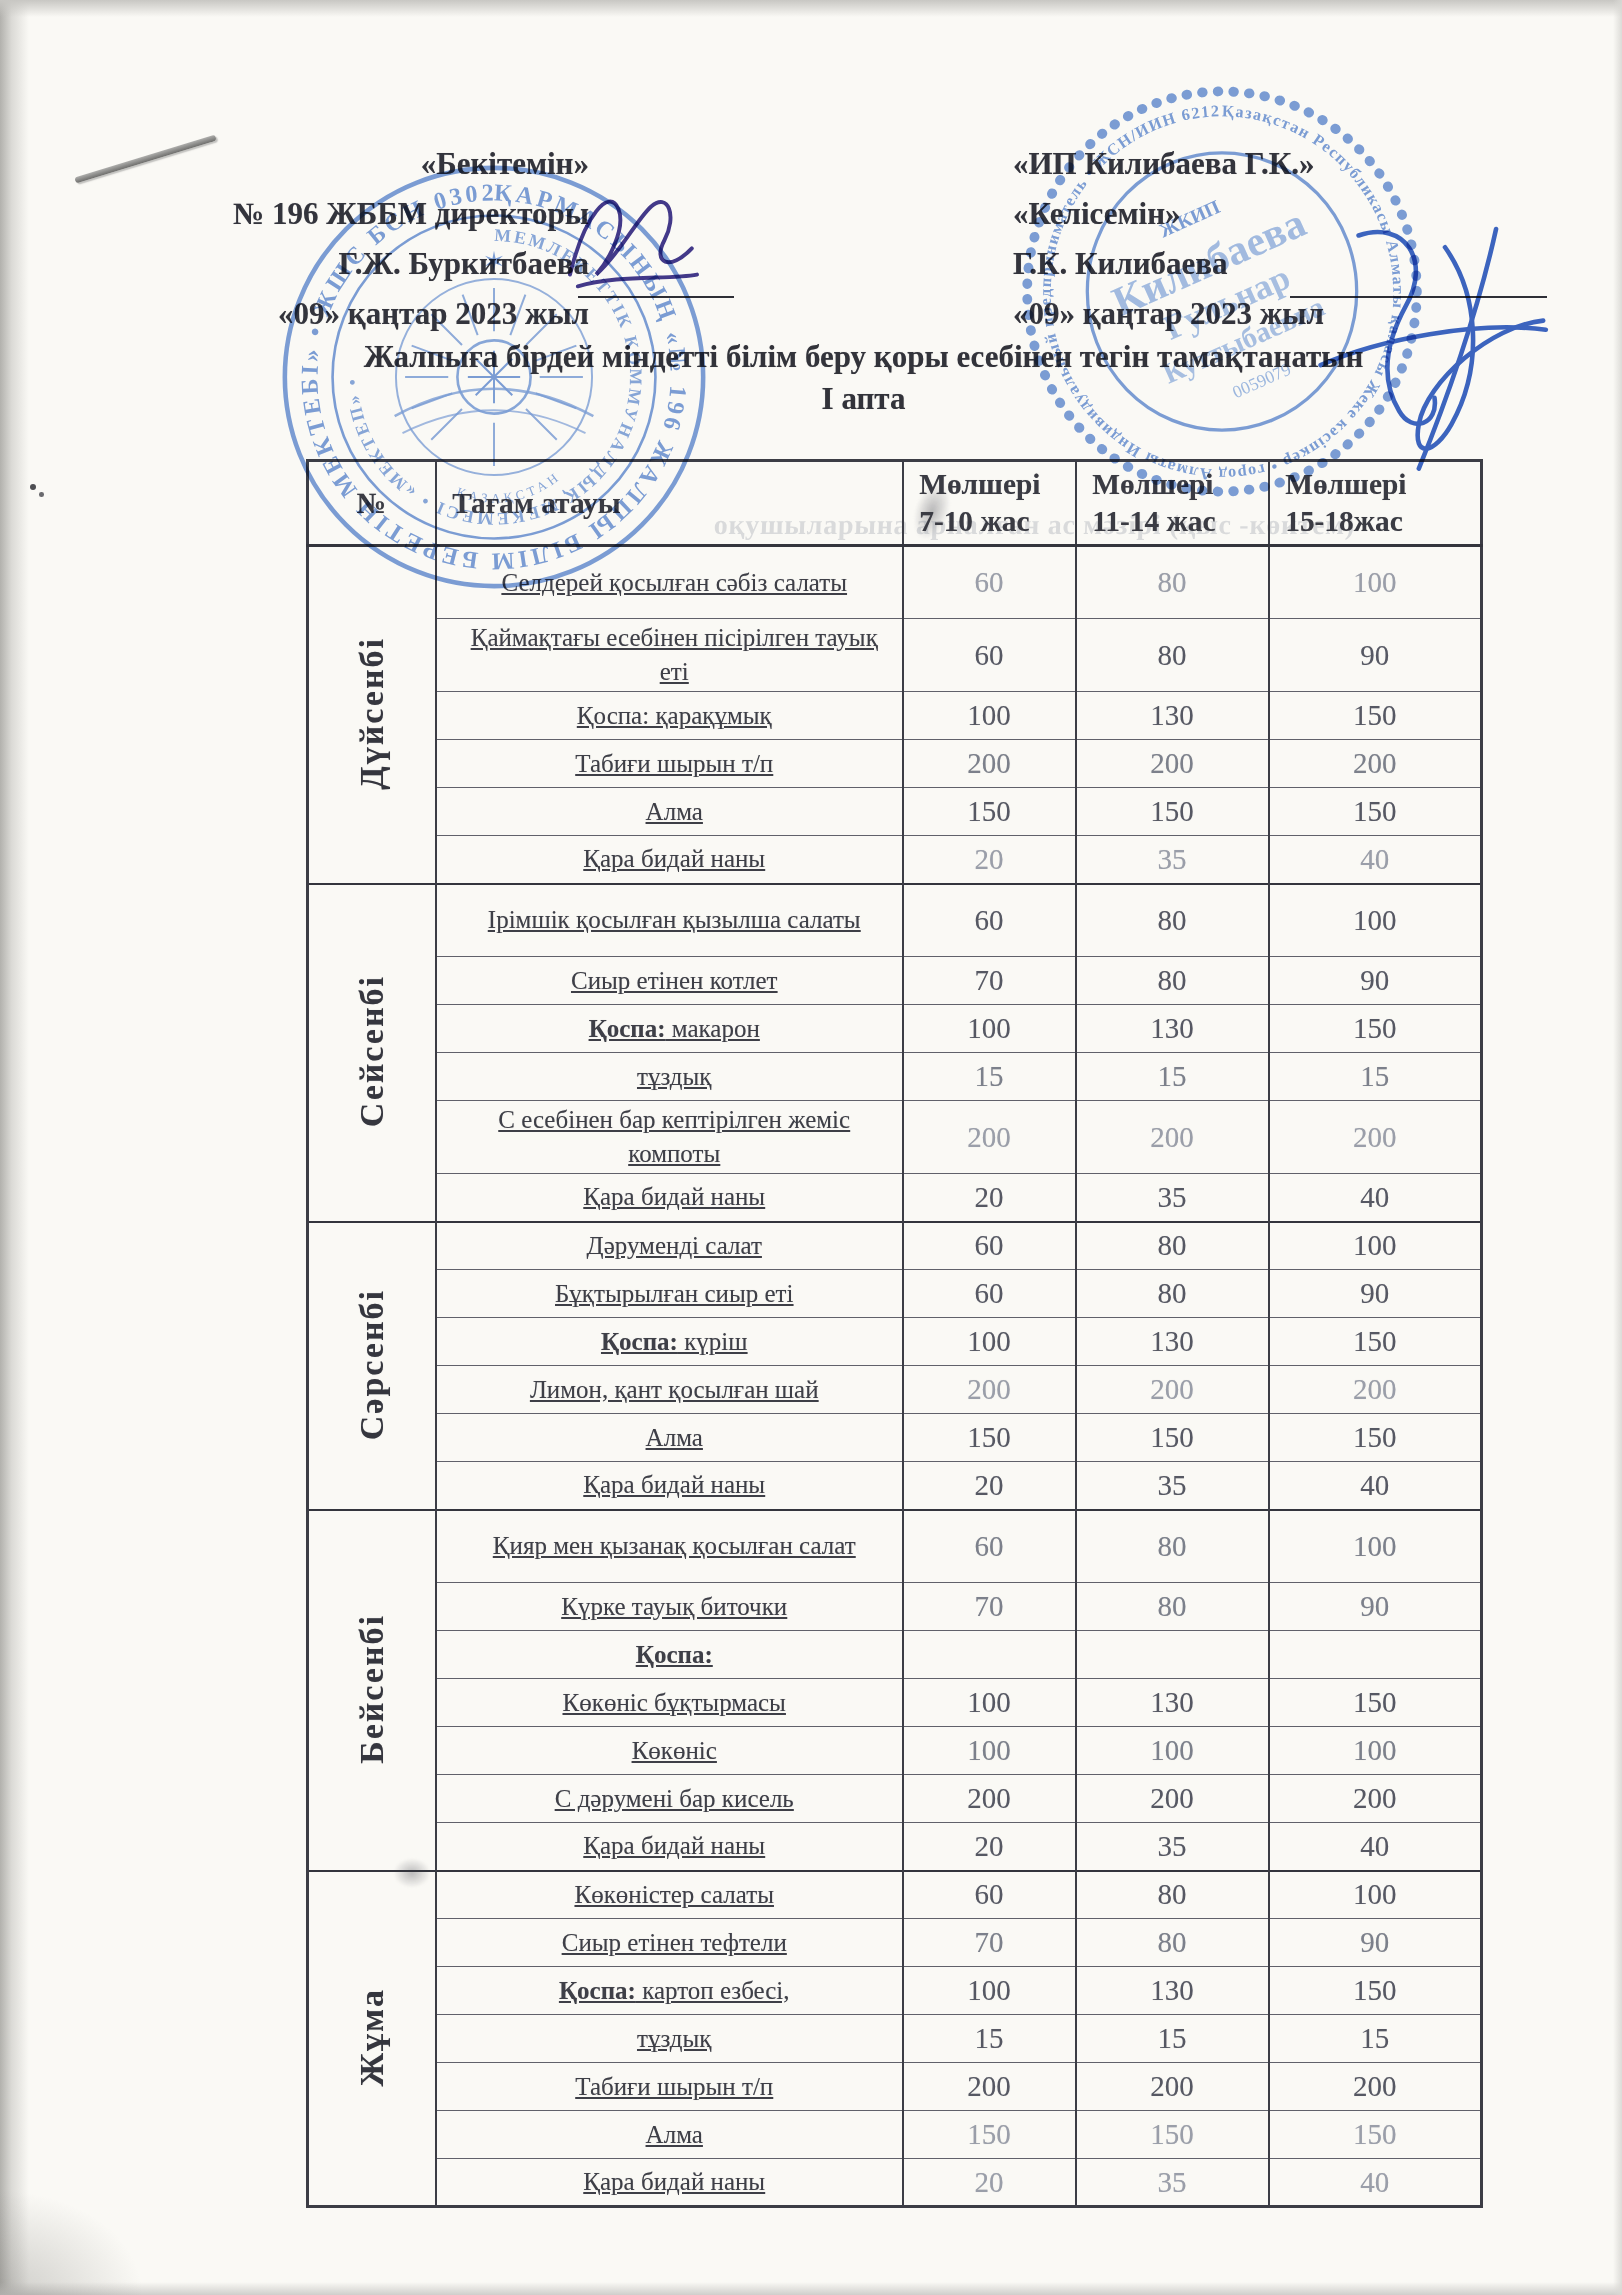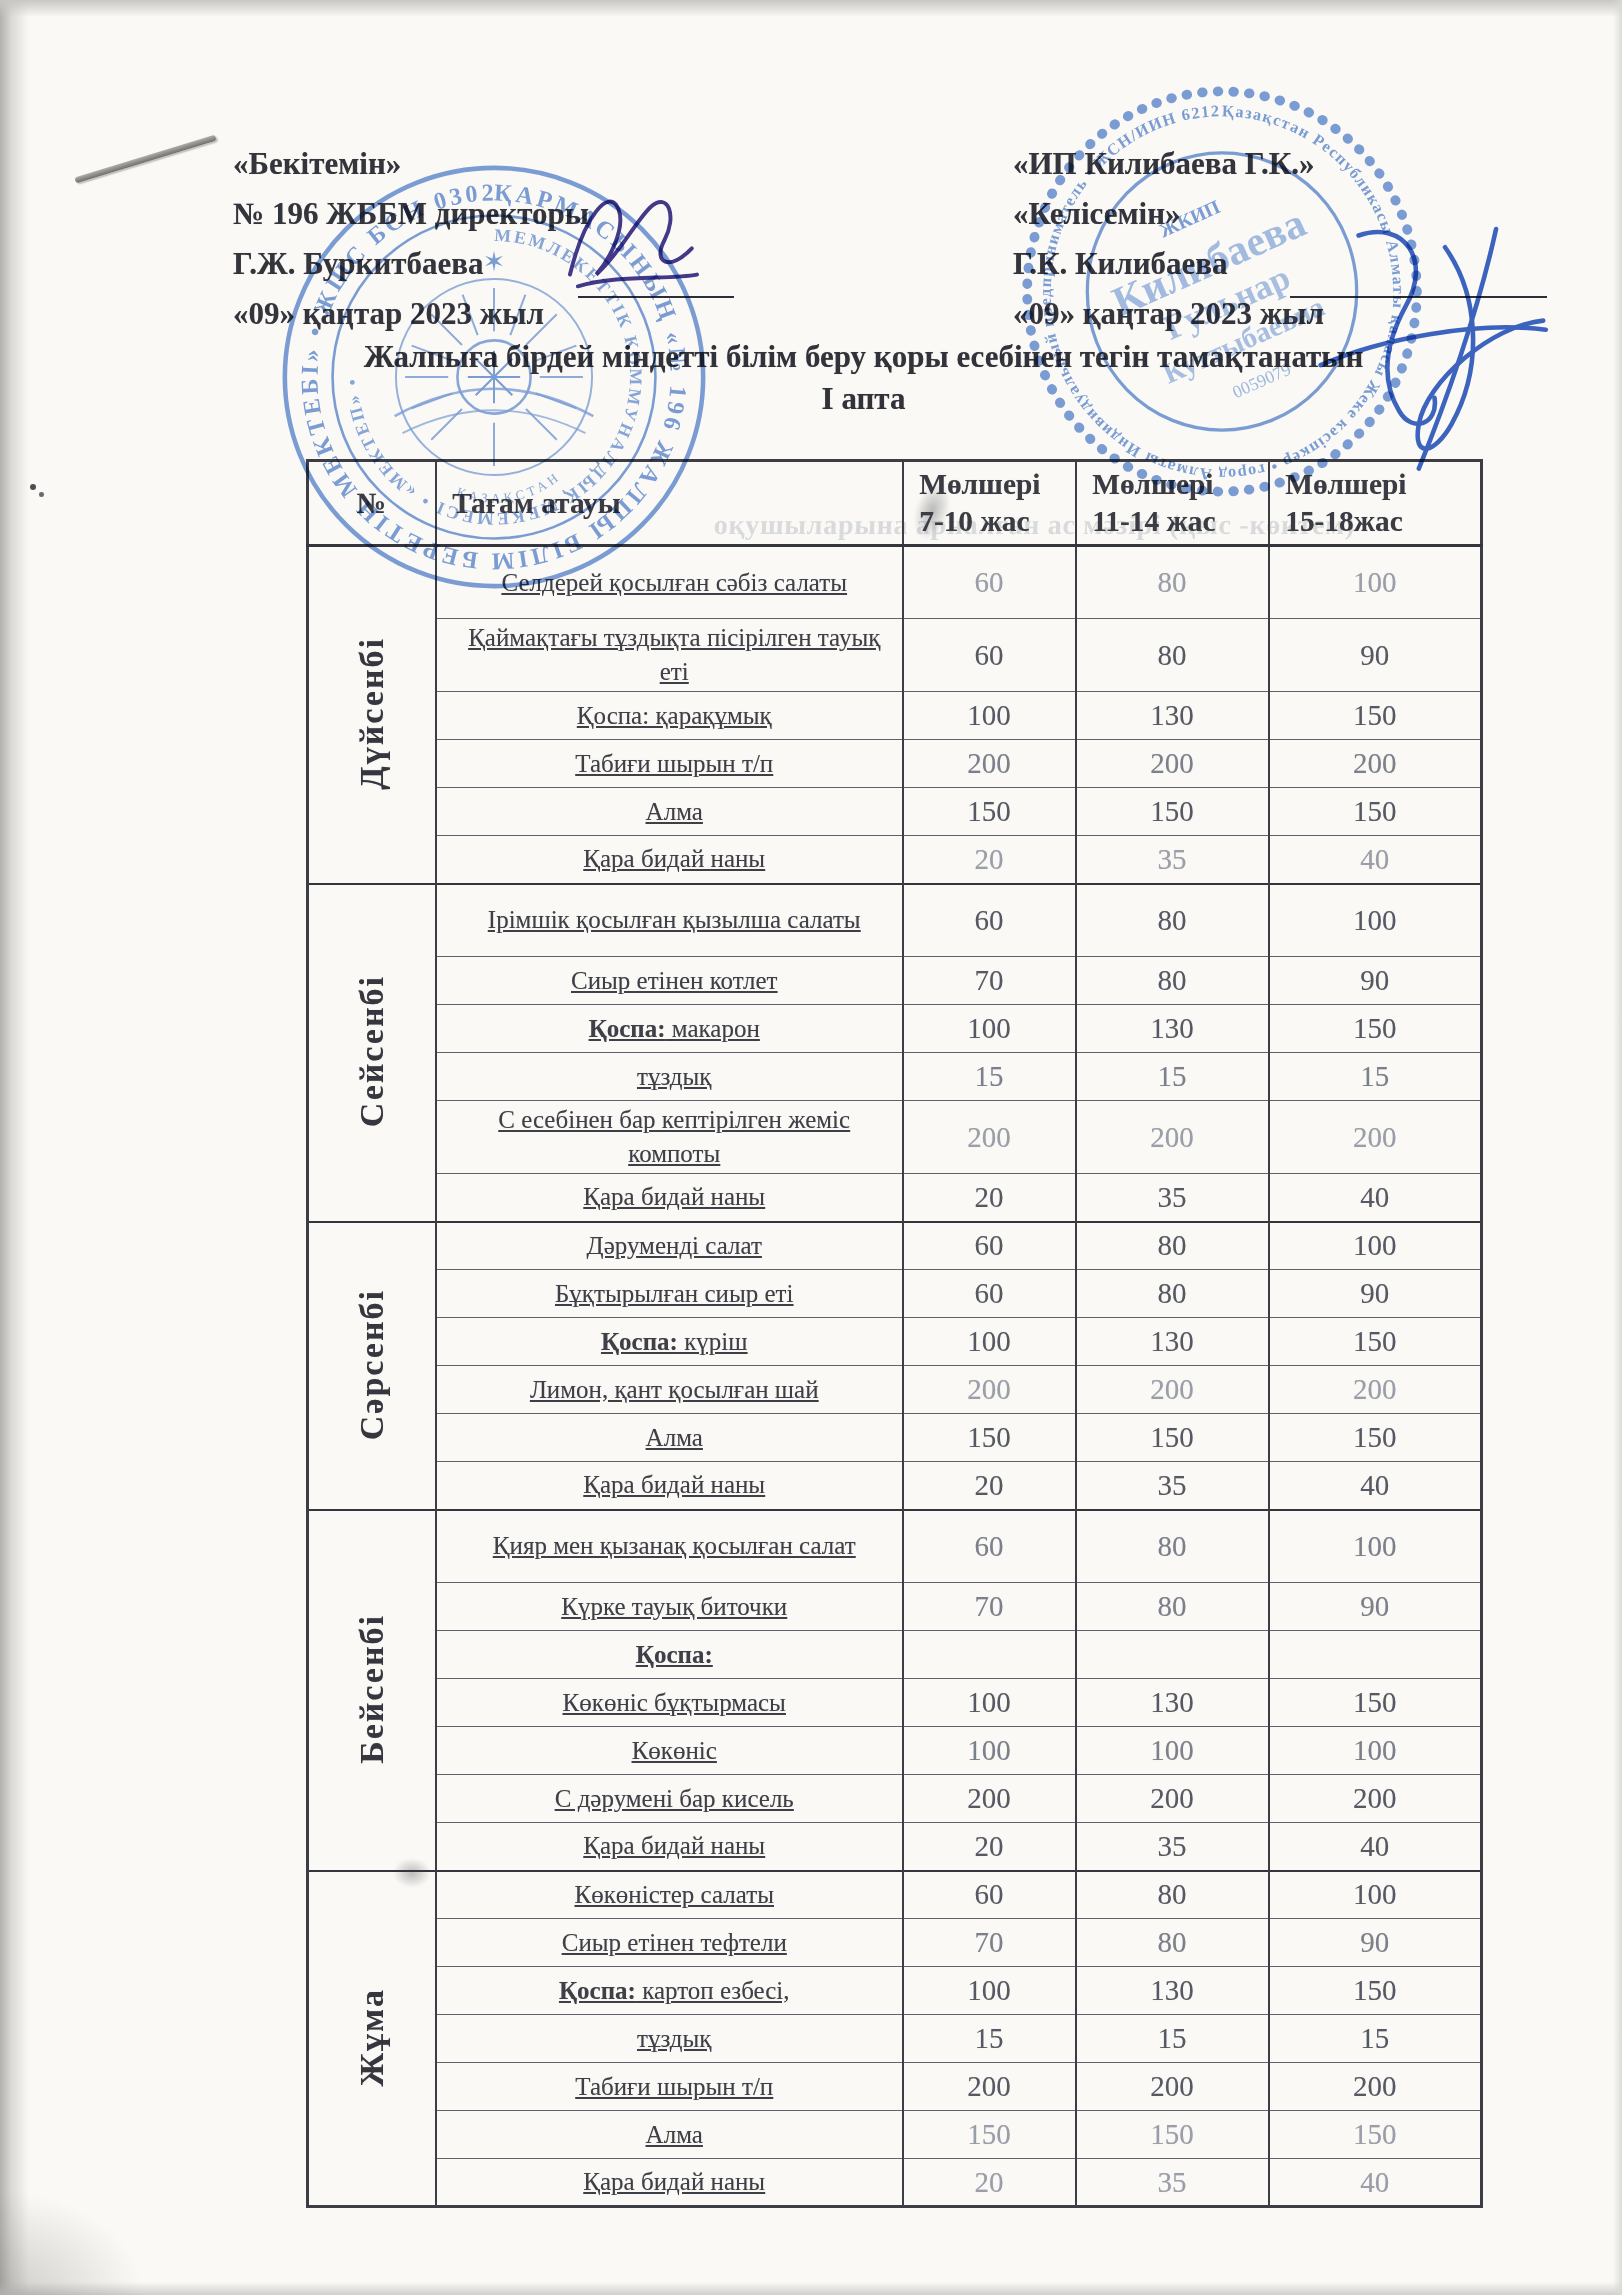--- a/index.html
+++ b/index.html
@@ -29,21 +29,21 @@
   .smudge-a{position:absolute;left:915px;top:481px;width:34px;height:60px;
     background:radial-gradient(rgba(118,118,124,.5),transparent 70%);filter:blur(1.3px);transform:rotate(18deg);}
   .smudge-b{position:absolute;left:393px;top:1858px;width:38px;height:30px;
     background:radial-gradient(rgba(110,110,116,.45),transparent 70%);filter:blur(1.3px);}
   .ghost-line{position:absolute;left:609px;top:509px;width:851px;text-align:center;
     font-weight:700;font-size:28px;color:rgba(125,130,148,.26);letter-spacing:0.7px;
     transform:skewX(-2deg);z-index:1;white-space:nowrap;}
   
   .appr{position:absolute;z-index:2;font-weight:700;font-size:31px;line-height:50px;color:#33343c;
     text-shadow:0 0 0.7px rgba(51,52,60,.4);white-space:nowrap;}
-  .appr-left{left:233px;top:139px;}
+  .appr-left{left:233px;top:139px;text-align:right;}
   .appr-right{left:1013px;top:139px;}
   .sig-line{position:absolute;z-index:2;border-bottom:2.6px solid #2e2f36;}
   .sig-line-left{left:578px;top:271px;width:156px;height:25px;}
   .sig-line-right{left:1290px;top:271px;width:257px;height:25px;}
   .title{position:absolute;left:222px;top:336px;width:1283px;z-index:2;text-align:center;
     font-weight:700;font-size:31px;line-height:42px;color:#32333a;
     text-shadow:0 0 0.7px rgba(50,51,58,.45);}
   
   .menu-table{position:absolute;left:306px;top:459px;z-index:3;
     width:1174px;border-collapse:collapse;table-layout:fixed;background:transparent;
@@ -143,21 +143,21 @@
     </thead>
     <tbody id="menu-body">
         <tr class="two group-start">
           <td class="day-cell" rowspan="6"><span class="day-label">Дүйсенбі</span></td>
           <td class="dish-cell">Селдерей қосылған сәбіз салаты</td>
           <td class="value-cell faint">60</td>
           <td class="value-cell faint">80</td>
           <td class="value-cell faint">100</td>
         </tr>
         <tr class="two">
-          <td class="dish-cell">Қаймақтағы тұздықта пісірілген тауық еті</td>
+          <td class="dish-cell">Қаймақтағы есебінен пісірілген тауық еті</td>
           <td class="value-cell">60</td>
           <td class="value-cell">80</td>
           <td class="value-cell">90</td>
         </tr>
         <tr>
           <td class="dish-cell">Қоспа: қарақұмық</td>
           <td class="value-cell">100</td>
           <td class="value-cell">130</td>
           <td class="value-cell">150</td>
         </tr>

